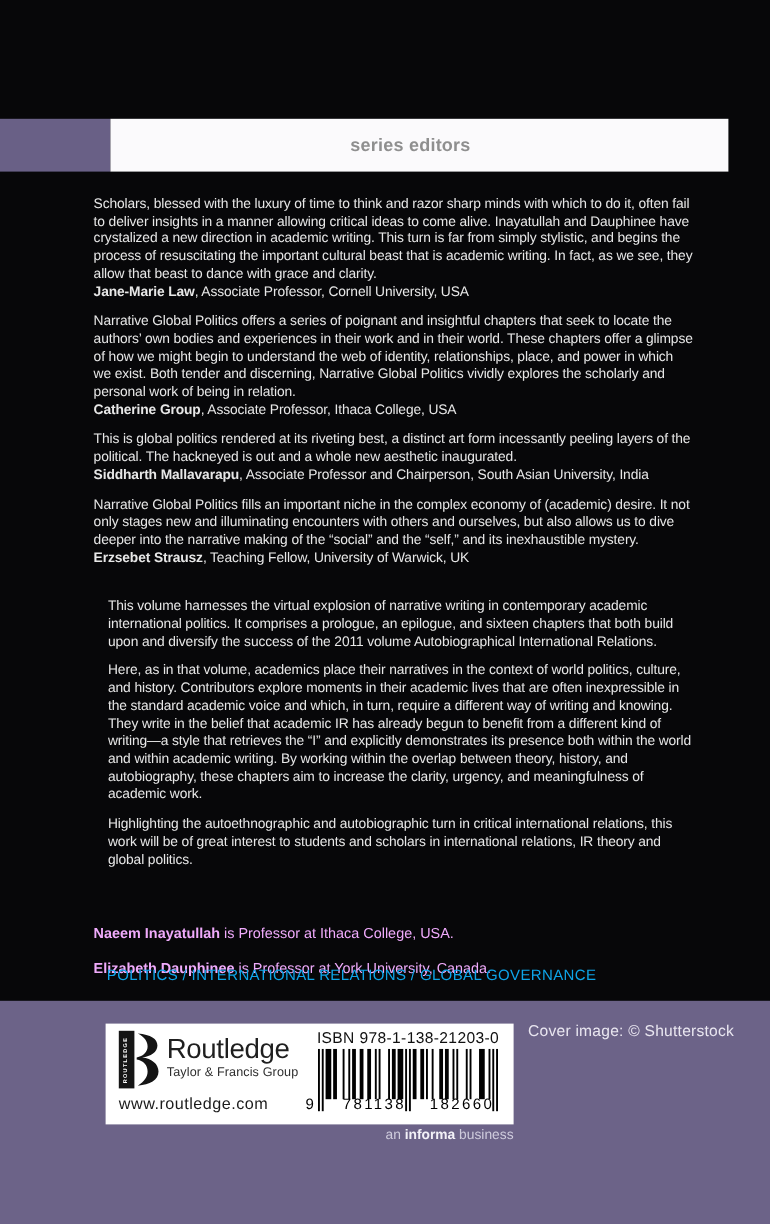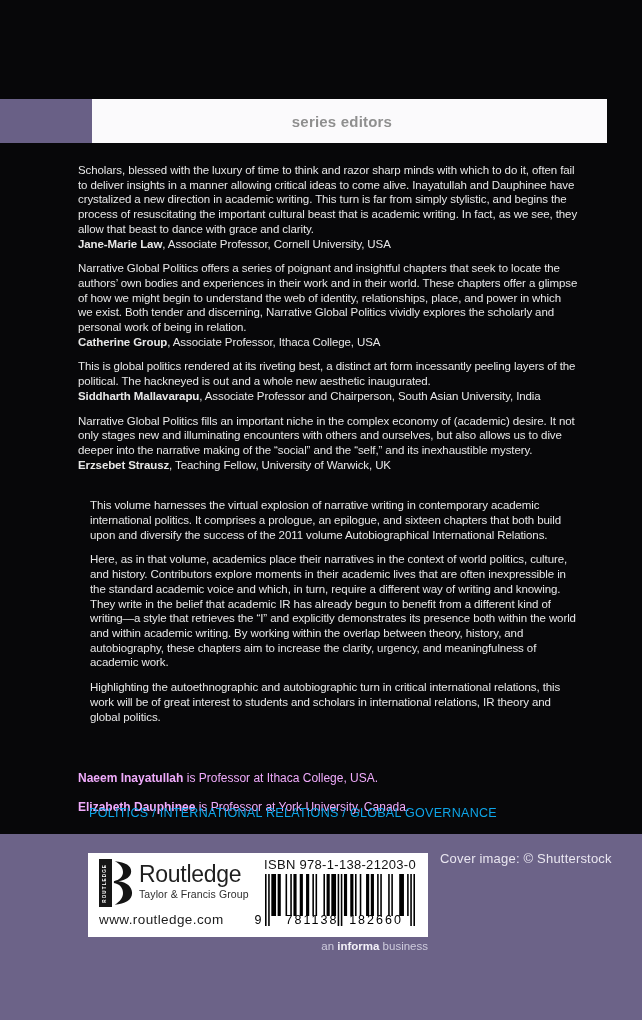--- a/index.html
+++ b/index.html
@@ -66,21 +66,21 @@
   .rt-group { font-size: 10.5px; color: #2d2d2d; margin-top: 2px; letter-spacing: 0.1px; }
   .website { position: absolute; left: 11px; top: 59px; font-size: 13.5px; color: #1b1b1b; letter-spacing: 0.4px; text-align: center; }
 
   .barcode-area { position: absolute; left: 176px; top: 4px; width: 152px; height: 78px; }
   .isbn-label { font-size: 13px; color: #101010; text-align: center; letter-spacing: 0.3px; white-space: nowrap; }
   .bars { position: absolute; left: 1px; top: 17px; width: 150px; height: 54px; }
   .bars svg { width: 150px; height: 54px; }
   .bc-digit { position: absolute; top: 56px; font-size: 12.5px; color: #000; letter-spacing: 2px; text-align: center; }
   .d-lead  { left: -12px; width: 12px; letter-spacing: 0; }
   .d-left  { left: 5px;  width: 66px; margin-left: 10px; }
-  .d-right { left: 79px; width: 66px; }
+  .d-right { left: 79px; width: 84px; }
 
   .cover-credit { position: absolute; left: 440px; top: 17px; font-size: 13px; color: #e9e6f0; letter-spacing: 0.2px; }
   .informa { position: absolute; left: 88px; top: 106px; width: 340px; text-align: right; font-size: 11.5px; color: #cfccdd; }
   .informa b { color: #f3f1f8; }
 </style>
 </head>
 <body>
 
 <div class="cover">
 

